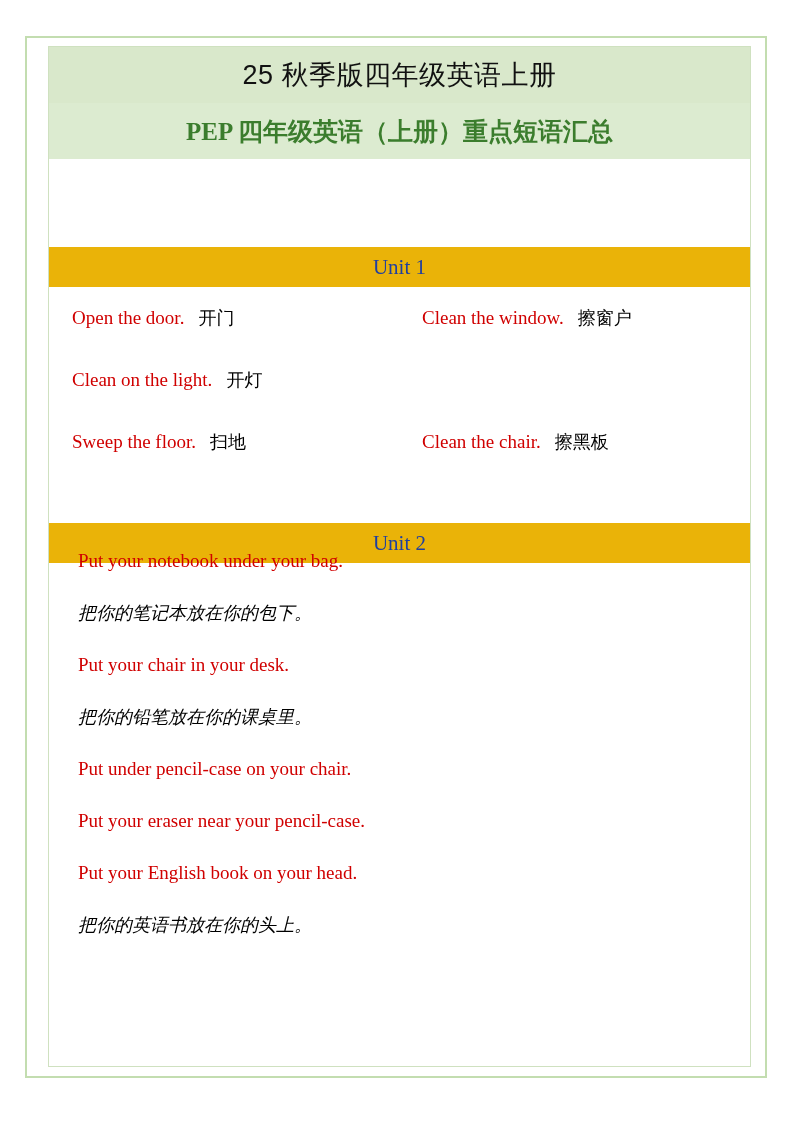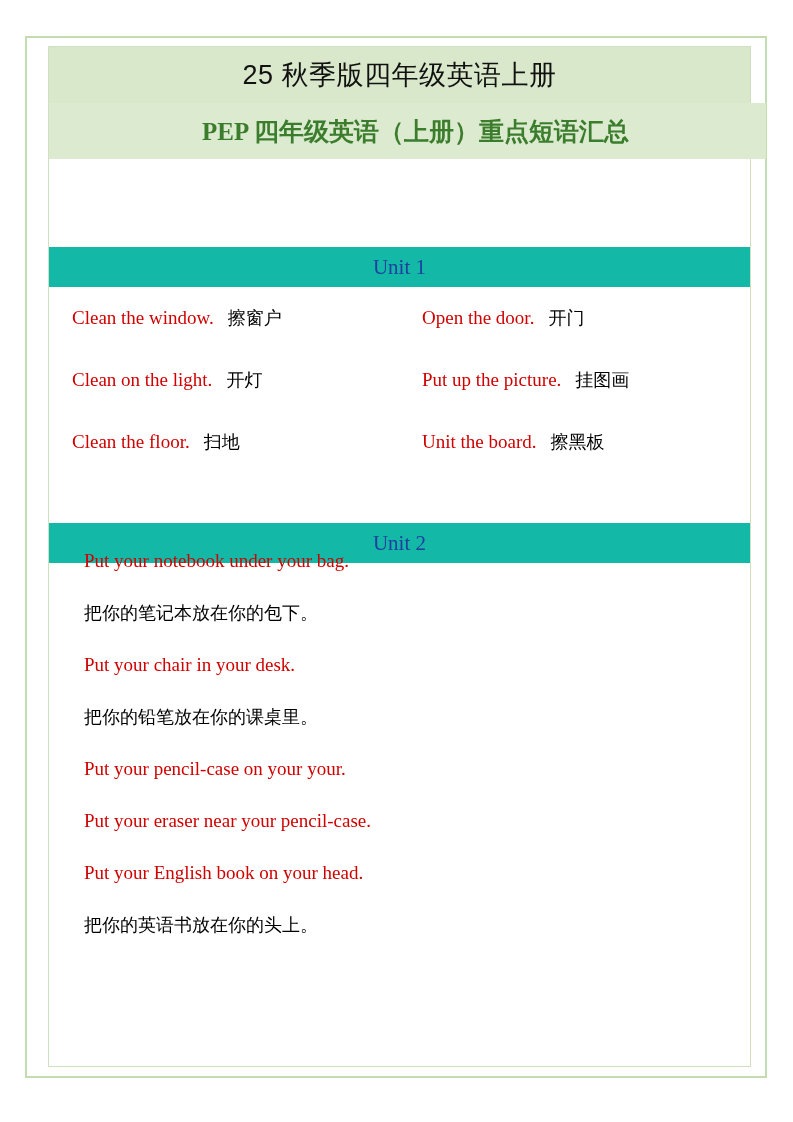--- a/index.html
+++ b/index.html
@@ -63,36 +63,35 @@
     width: 701px;
     height: 56px;
     background: #dcebd0;
     display: flex;
     align-items: center;
     justify-content: center;
     font-size: 25px;
     font-weight: bold;
     color: #3b7d2d;
     font-family: "Liberation Serif", serif;
-    padding-left: 16px;
   }
   .spacer-row {
     position: absolute;
     left: 0px;
     top: 112px;
     width: 701px;
     height: 72px;
     background: #ffffff;
   }
   .unit-band {
     position: absolute;
     left: 0px;
     width: 701px;
     height: 40px;
-    background: #14b8a6;
+    background: #eab308;
     display: flex;
     align-items: center;
     justify-content: center;
     font-size: 21px;
     color: #1f3fa0;
     font-family: "Liberation Serif", serif;
   }
   #unit1-band { top: 200px; }
   #unit2-band { top: 448px; margin-top: 28px; }
 
@@ -123,41 +122,42 @@
   }
   .cn {
     color: #000000;
     font-size: 18px;
     font-family: "Liberation Sans", sans-serif;
     margin-left: 14px;
     white-space: nowrap;
   }
   .sentences {
     position: absolute;
-    left: 12px;
+    left: 6px;
     top: 488px;
     width: 701px;
   }
   .line-en {
     color: #d00000;
     font-size: 19px;
     font-family: "Liberation Serif", serif;
     padding-left: 23px;
     height: 52px;
     line-height: 52px;
     white-space: nowrap;
   }
   .line-cn {
     color: #000000;
     font-size: 18px;
     font-family: "Liberation Sans", sans-serif;
     padding-left: 23px;
     height: 52px;
     line-height: 52px;
     white-space: nowrap;
+    font-style: italic;
   }
 </style>
 </head>
 <body>
 
 <div class="page">
   <div class="outer-frame">
     <div class="inner-frame">
 
       <div class="doc-title">
@@ -171,63 +171,59 @@
       <div class="spacer-row"></div>
 
       <div class="unit-band" id="unit1-band">
         <span>Unit 1</span>
       </div>
 
       <div class="phrase-grid">
 
         <div class="phrase-row">
           <div class="phrase-cell">
+            <span class="en">Open the door.</span>
+            <span class="cn">开门</span>
+          </div>
+          <div class="phrase-cell">
             <span class="en">Clean the window.</span>
             <span class="cn">擦窗户</span>
           </div>
-          <div class="phrase-cell">
-            <span class="en">Open the door.</span>
-            <span class="cn">开门</span>
-          </div>
         </div>
 
         <div class="phrase-row">
           <div class="phrase-cell">
             <span class="en">Clean on the light.</span>
             <span class="cn">开灯</span>
           </div>
-          <div class="phrase-cell">
-            <span class="en">Put up the picture.</span>
-            <span class="cn">挂图画</span>
-          </div>
         </div>
 
         <div class="phrase-row">
           <div class="phrase-cell">
-            <span class="en">Clean the floor.</span>
+            <span class="en">Sweep the floor.</span>
             <span class="cn">扫地</span>
           </div>
           <div class="phrase-cell">
-            <span class="en">Unit the board.</span>
+            <span class="en">Clean the chair.</span>
             <span class="cn">擦黑板</span>
           </div>
         </div>
 
       </div>
 
       <div class="unit-band" id="unit2-band">
         <span>Unit 2</span>
       </div>
 
       <div class="sentences">
         <div class="line-en">Put your notebook under your bag.</div>
         <div class="line-cn">把你的笔记本放在你的包下。</div>
         <div class="line-en">Put your chair in your desk.</div>
         <div class="line-cn">把你的铅笔放在你的课桌里。</div>
-        <div class="line-en">Put your pencil-case on your your.</div>
+        <div class="line-en">Put under pencil-case on your chair.</div>
         <div class="line-en">Put your eraser near your pencil-case.</div>
         <div class="line-en">Put your English book on your head.</div>
         <div class="line-cn">把你的英语书放在你的头上。</div>
       </div>
 
     </div>
   </div>
 </div>
 
 </body></html>

